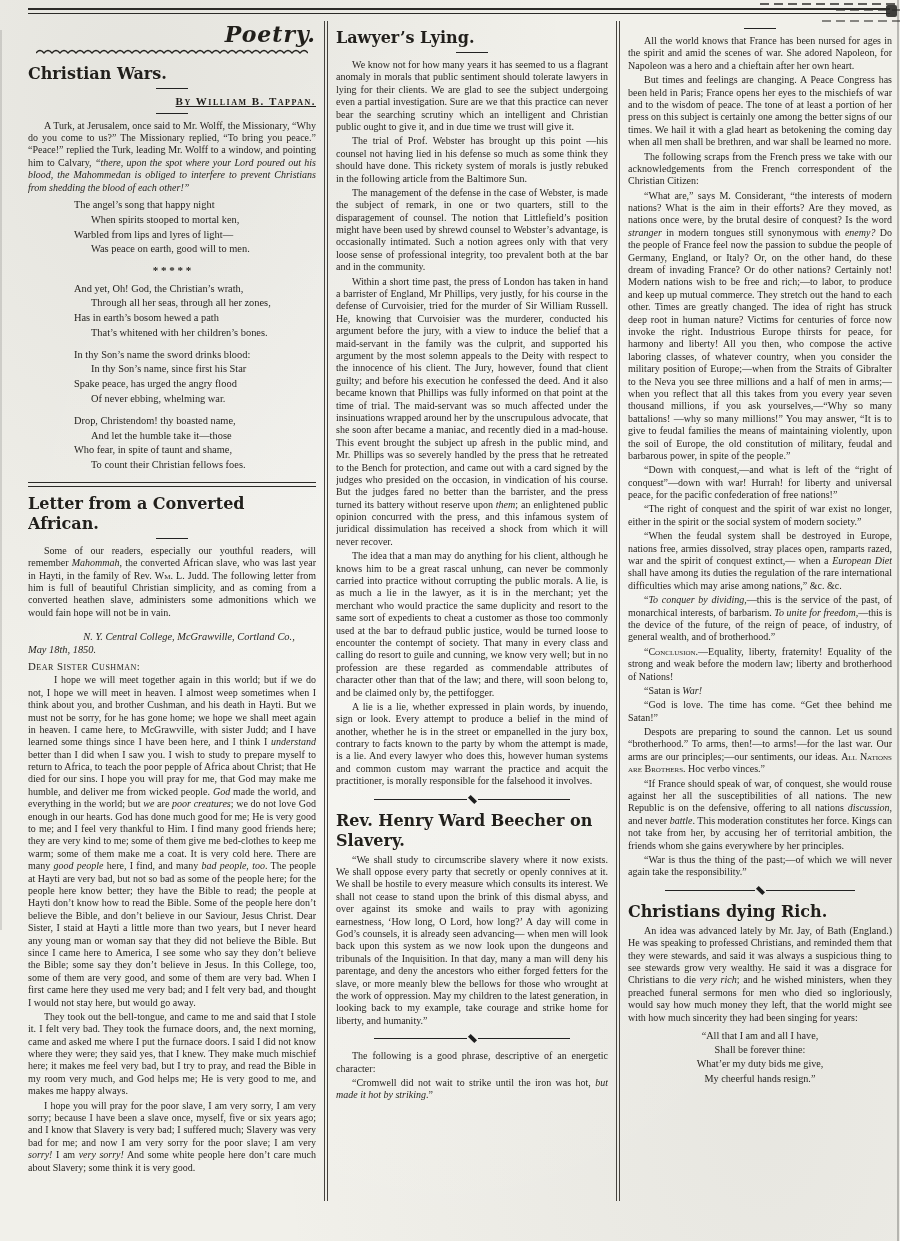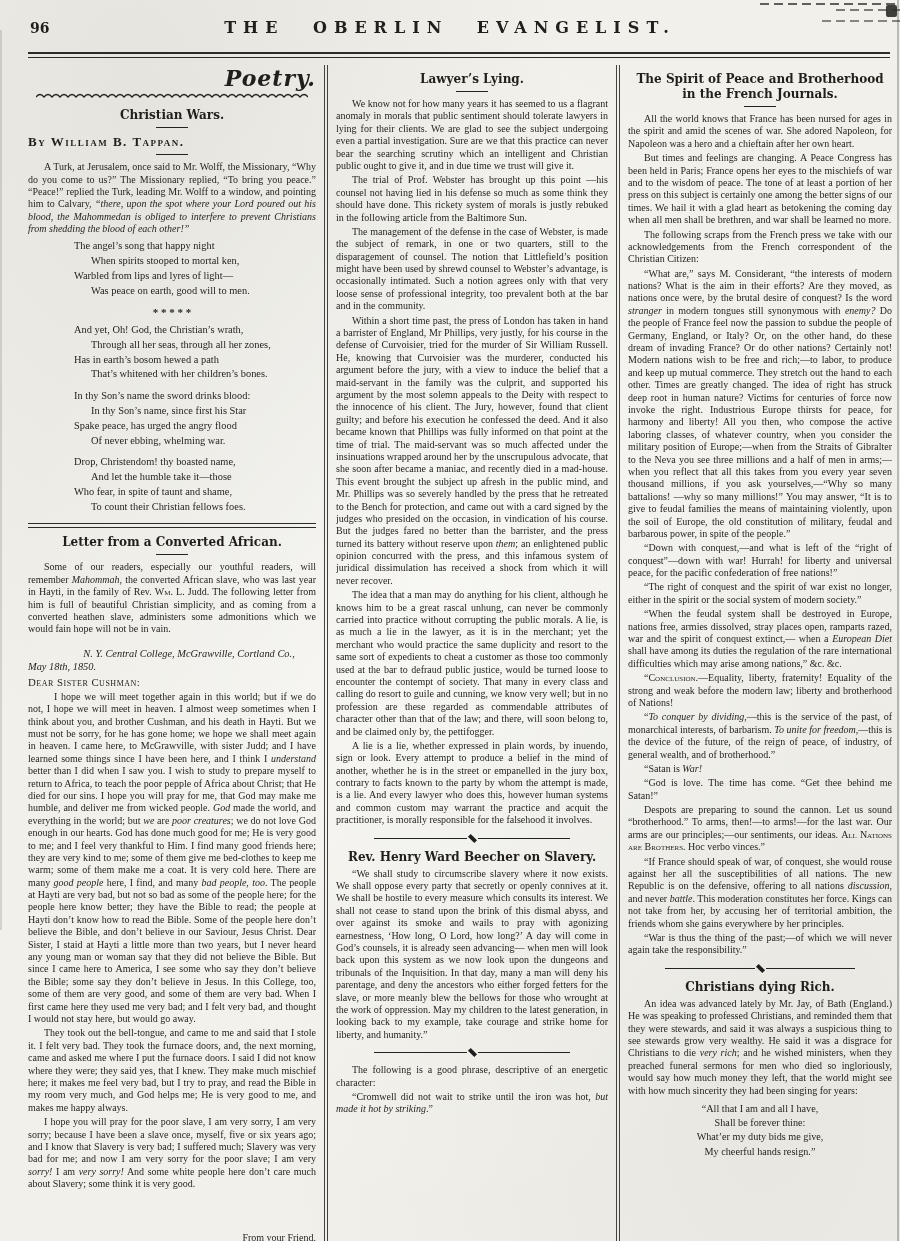--- a/index.html
+++ b/index.html
@@ -22,23 +22,23 @@
   .col2{width:272px;}
   .col3{flex:1;}
   .divider{width:2px;border-left:1px solid #45423d;border-right:1px solid #45423d;margin:0 8px;}
   
   .para{margin:0 0 2px;text-align:justify;text-indent:1.6em;}
   .para.deep-indent{text-indent:2.6em;}
   .section-title{text-align:right;font:bold italic 22px "DejaVu Serif",serif;margin:0 0 2px;letter-spacing:1px;}
   .wavy-rule{margin:0 6px 5px;}
   .wavy-rule svg{display:block;margin:0 auto;}
   .heading-wrap{margin:7px 0 3px;}
-  .article-heading{font-weight:bold;text-align:center;font-size:12px;font-family:"DejaVu Serif",serif;line-height:1.25;}
+  .article-heading{font-weight:bold;font-size:16px;font-family:"DejaVu Serif",serif;line-height:1.25;}
   .short-rule{width:32px;border-top:1.2px solid #222;margin:4px auto 6px;}
-  .byline-text{text-align:left;font-variant:small-caps;font-weight:bold;font-size:13px;letter-spacing:1.5px;}
+  .byline-text{text-align:right;font-variant:small-caps;font-weight:bold;font-size:11px;letter-spacing:1.5px;text-decoration:underline;}
   .stanza{margin:4px 0 7px 46px;line-height:1.42;font-size:10.4px;}
   .stanza .indent{padding-left:17px;}
   .stars{text-align:center;margin:1px 0 2px;font-size:11px;font-weight:bold;}
   .double-rule{height:3px;border-top:1.5px solid #2c2b28;border-bottom:1px solid #2c2b28;margin:9px 0 5px;}
   .diamond-rule{display:flex;align-items:center;width:72%;margin:8px auto;}
   .diamond-rule .line{flex:1;border-top:1px solid #222;}
   .diamond-rule .gem{width:9px;height:7px;background:#1e1e1e;transform:rotate(45deg) scale(1,.55);margin:0 1px;}
   .dateline{font-style:italic;margin:12px 0 2px;font-size:10.4px;}
   .dateline .dl1{text-align:center;padding-left:34px;}
   .dateline .dl2{text-align:left;padding-right:40px;}
@@ -61,24 +61,20 @@
 <body>
 
 <div class="page">
   <div class="art dash" id="art1"></div>
   <div class="art dash" id="art2"></div>
   <div class="art" id="art3"></div>
   <div class="art dash" id="art4"></div>
   <div class="art" id="art5"></div>
   <div class="art" id="art6"></div>
 
-  <header class="header">
-    <div class="page-number">96</div>
-    <div class="masthead">THE OBERLIN EVANGELIST.</div>
-  </header>
   <div class="header-rule"></div>
 
   <div class="columns">
     <div class="col col1">
         <div class="section-title">Poetry.</div>
         <div class="wavy-rule">
           <svg width="272" height="8" viewBox="0 0 272 8">
             <path d="M0,4 q4,-5 8,0 q4,-5 8,0 q4,-5 8,0 q4,-5 8,0 q4,-5 8,0 q4,-5 8,0 q4,-5 8,0 q4,-5 8,0 q4,-5 8,0 q4,-5 8,0 q4,-5 8,0 q4,-5 8,0 q4,-5 8,0 q4,-5 8,0 q4,-5 8,0 q4,-5 8,0 q4,-5 8,0 q4,-5 8,0 q4,-5 8,0 q4,-5 8,0 q4,-5 8,0 q4,-5 8,0 q4,-5 8,0 q4,-5 8,0 q4,-5 8,0 q4,-5 8,0 q4,-5 8,0 q4,-5 8,0 q4,-5 8,0 q4,-5 8,0 q4,-5 8,0 q4,-5 8,0 q4,-5 8,0 q4,-5 8,0" fill="none" stroke="#24231f" stroke-width="1.3"></path>
           </svg>
         </div>
@@ -160,32 +156,31 @@
           <span class="line"></span>
           <span class="gem"></span>
           <span class="line"></span>
         </div>
         <p class="para">The following is a good phrase, descriptive of an energetic character:</p>
         <p class="para">“Cromwell did not wait to strike until the iron was hot, <i>but made it hot by striking</i>.”</p>
       </div>
     <div class="divider"></div>
     <div class="col col3">
         <div class="heading-wrap">
-          <div class="article-heading">The Spirit of Peace and Brotherhood in the French Journals.</div>
           <div class="short-rule"></div>
         </div>
         <p class="para">All the world knows that France has been nursed for ages in the spirit and amid the scenes of war. She adored Napoleon, for Napoleon was a hero and a chieftain after her own heart.</p>
         <p class="para">But times and feelings are changing. A Peace Congress has been held in Paris; France opens her eyes to the mischiefs of war and to the wisdom of peace. The tone of at least a portion of her press on this subject is certainly one among the better signs of our times. We hail it with a glad heart as betokening the coming day when all men shall be brethren, and war shall be learned no more.</p>
         <p class="para">The following scraps from the French press we take with our acknowledgements from the French correspondent of the Christian Citizen:</p>
         <p class="para">“What are,” says M. Considerant, “the interests of modern nations? What is the aim in their efforts? Are they moved, as nations once were, by the brutal desire of conquest? Is the word <i>stranger</i> in modern tongues still synonymous with <i>enemy?</i> Do the people of France feel now the passion to subdue the people of Germany, England, or Italy? Or, on the other hand, do these dream of invading France? Or do other nations? Certainly not! Modern nations wish to be free and rich;—to labor, to produce and keep up mutual commerce. They stretch out the hand to each other. Times are greatly changed. The idea of right has struck deep root in human nature? Victims for centuries of force now invoke the right. Industrious Europe thirsts for peace, for harmony and liberty! All you then, who compose the active laboring classes, of whatever country, when you consider the military position of Europe;—when from the Straits of Gibralter to the Neva you see three millions and a half of men in arms;—when you reflect that all this takes from you every year seven thousand millions, if you ask yourselves,—“Why so many battalions! —why so many millions!” You may answer, “It is to give to feudal families the means of maintaining violently, upon the soil of Europe, the old constitution of military, feudal and barbarous power, in spite of the people.”</p>
         <p class="para">“Down with conquest,—and what is left of the “right of conquest”—down with war! Hurrah! for liberty and universal peace, for the pacific confederation of free nations!”</p>
         <p class="para">“The right of conquest and the spirit of war exist no longer, either in the spirit or the social system of modern society.”</p>
         <p class="para">“When the feudal system shall be destroyed in Europe, nations free, armies dissolved, stray places open, ramparts razed, war and the spirit of conquest extinct,— when a <i>European Diet</i> shall have among its duties the regulation of the rare international difficulties which may arise among nations,” &amp;c. &amp;c.</p>
+        <p class="para">“<i>To conquer by dividing</i>,—this is the service of the past, of monarchical interests, of barbarism. <i>To unite for freedom</i>,—this is the device of the future, of the reign of peace, of industry, of general wealth, and of brotherhood.”</p>
         <p class="para">“<span class="sc">Conclusion</span>.—Equality, liberty, fraternity! Equality of the strong and weak before the modern law; liberty and brotherhood of Nations!</p>
-        <p class="para">“<i>To conquer by dividing</i>,—this is the service of the past, of monarchical interests, of barbarism. <i>To unite for freedom</i>,—this is the device of the future, of the reign of peace, of industry, of general wealth, and of brotherhood.”</p>
         <p class="para">“Satan is <i>War!</i></p>
         <p class="para">“God is love. The time has come. “Get thee behind me Satan!”</p>
         <p class="para">Despots are preparing to sound the cannon. Let us sound “brotherhood.” To arms, then!—to arms!—for the last war. Our arms are our principles;—our sentiments, our ideas. <span class="sc">All Nations are Brothers</span>. Hoc verbo vinces.”</p>
         <p class="para">“If France should speak of war, of conquest, she would rouse against her all the susceptibilities of all nations. The new Republic is on the defensive, offering to all nations <i>discussion</i>, and never <i>battle</i>. This moderation constitutes her force. Kings can not take from her, by accusing her of territorial ambition, the friends whom she gains everywhere by her principles.</p>
         <p class="para">“War is thus the thing of the past;—of which we will never again take the responsibility.”</p>
         <div class="diamond-rule">
           <span class="line"></span>
           <span class="gem"></span>
           <span class="line"></span>
         </div>

